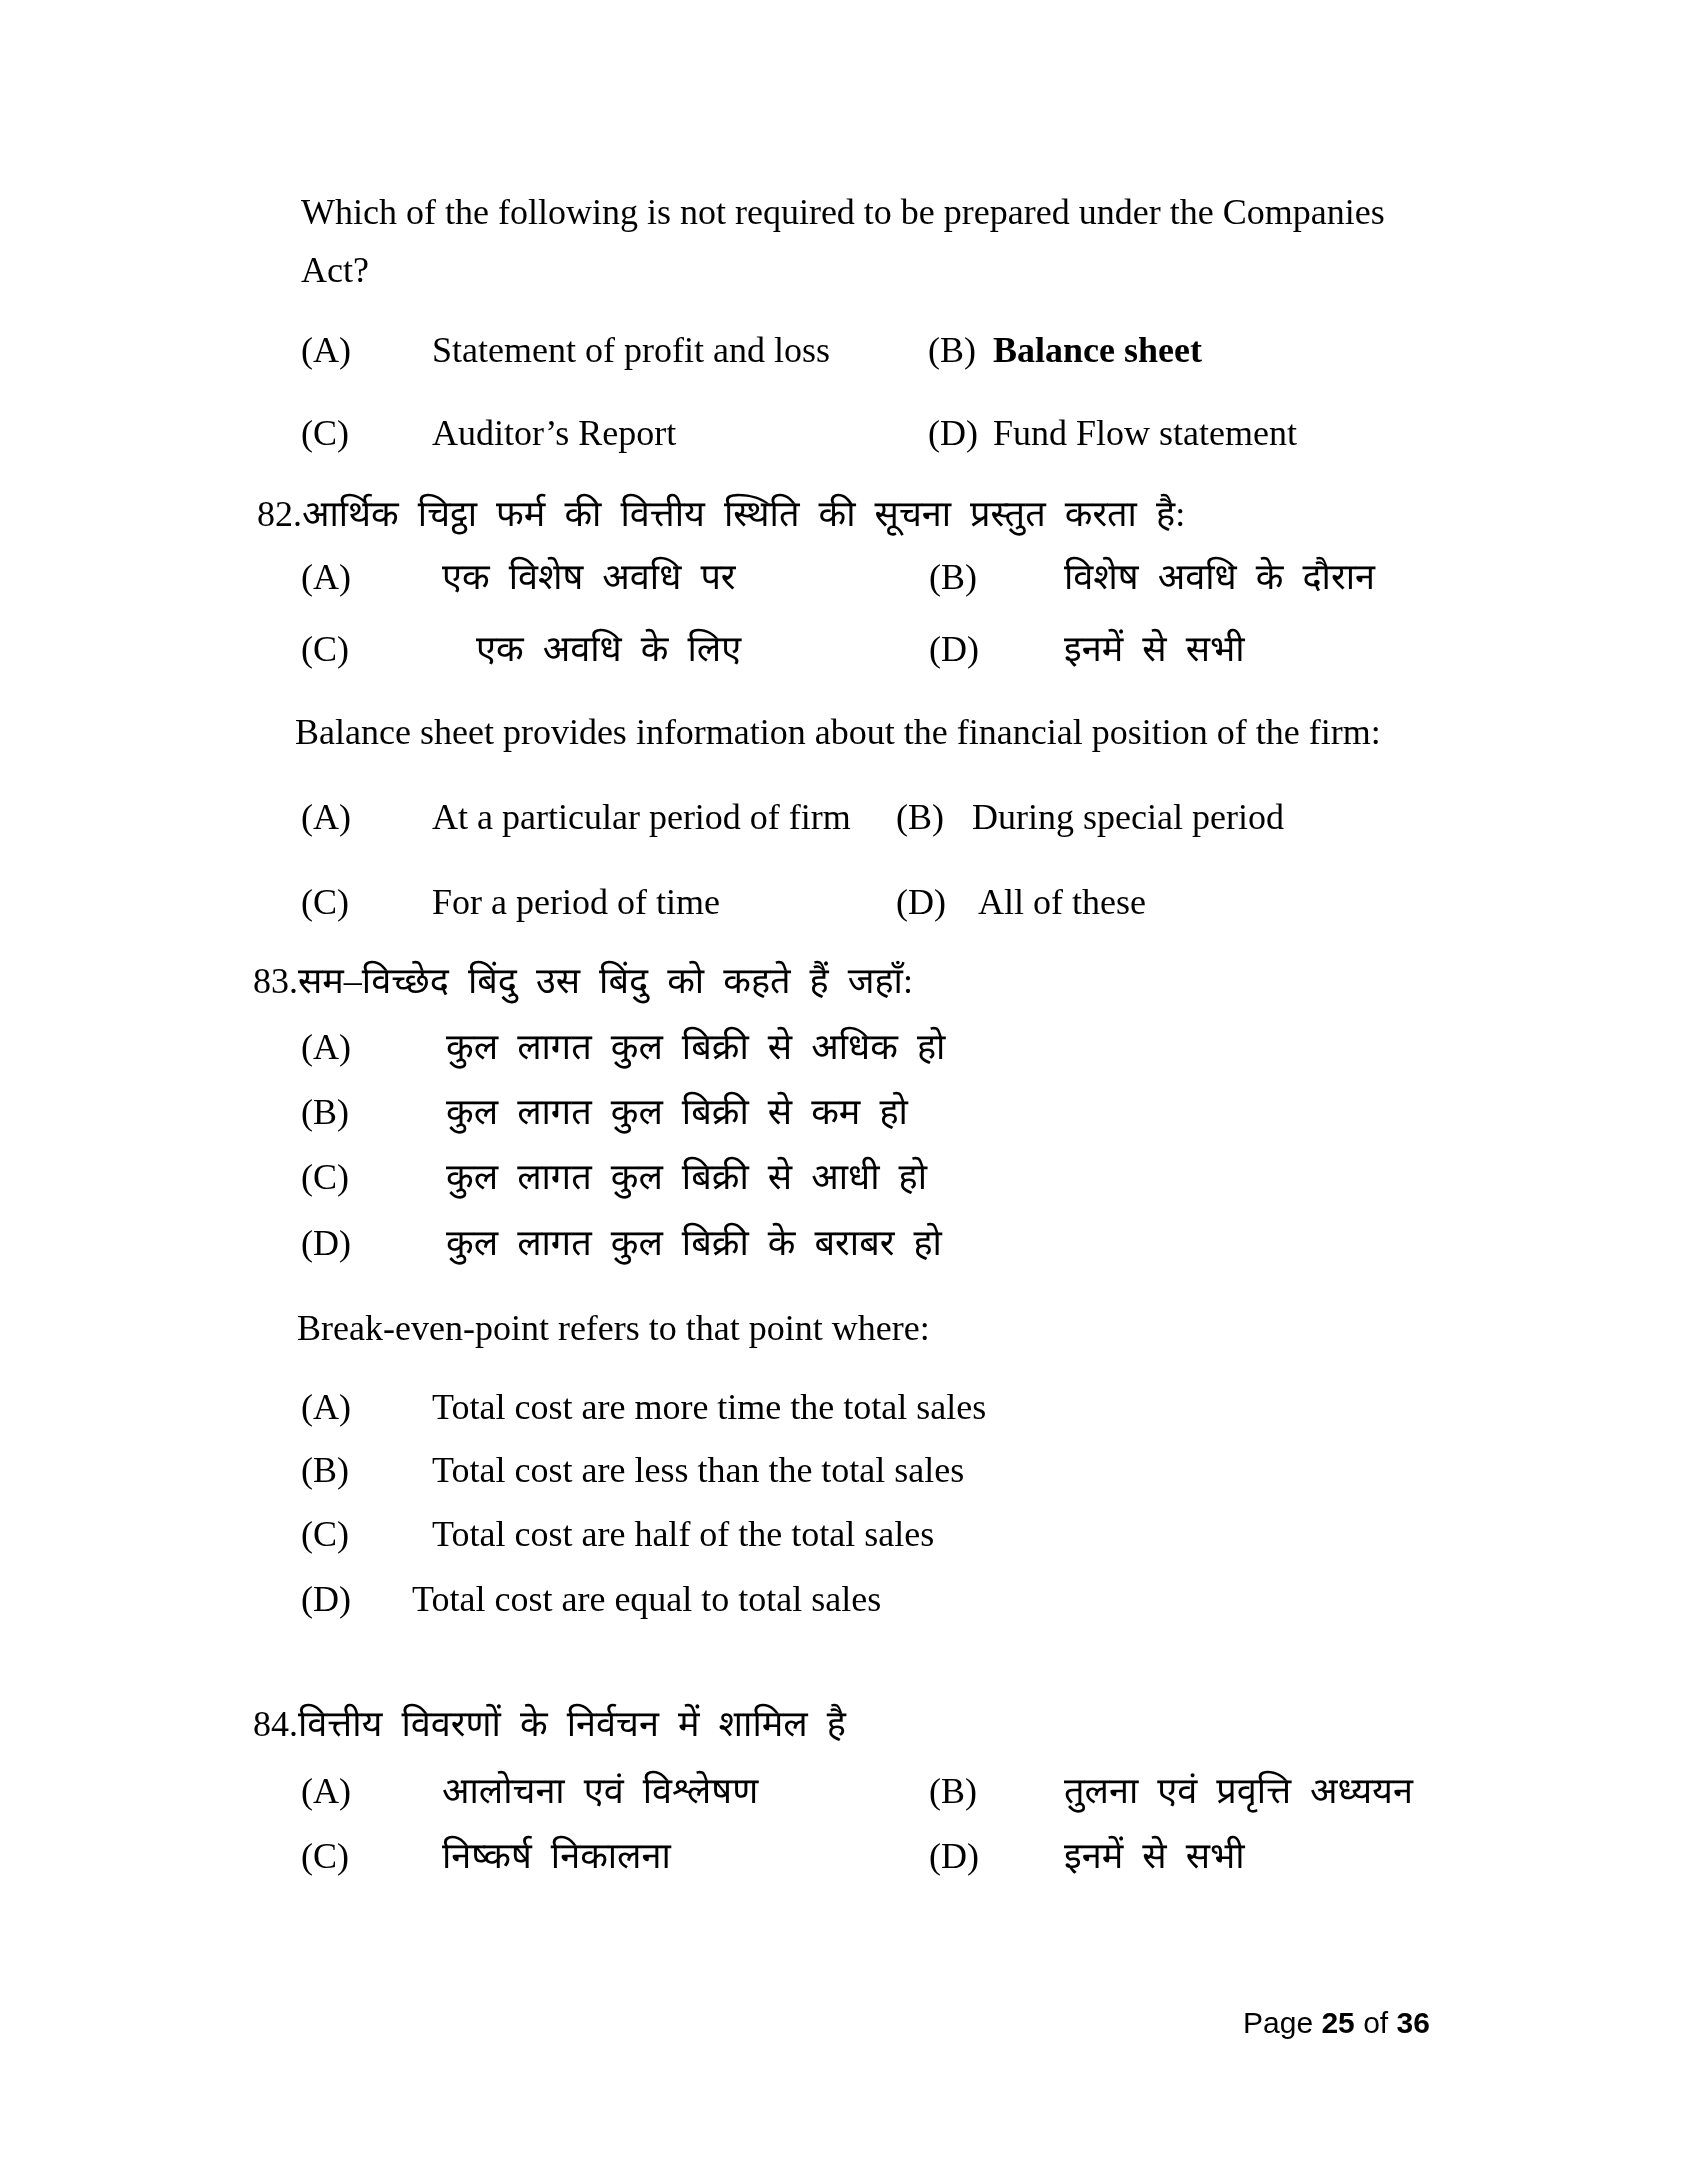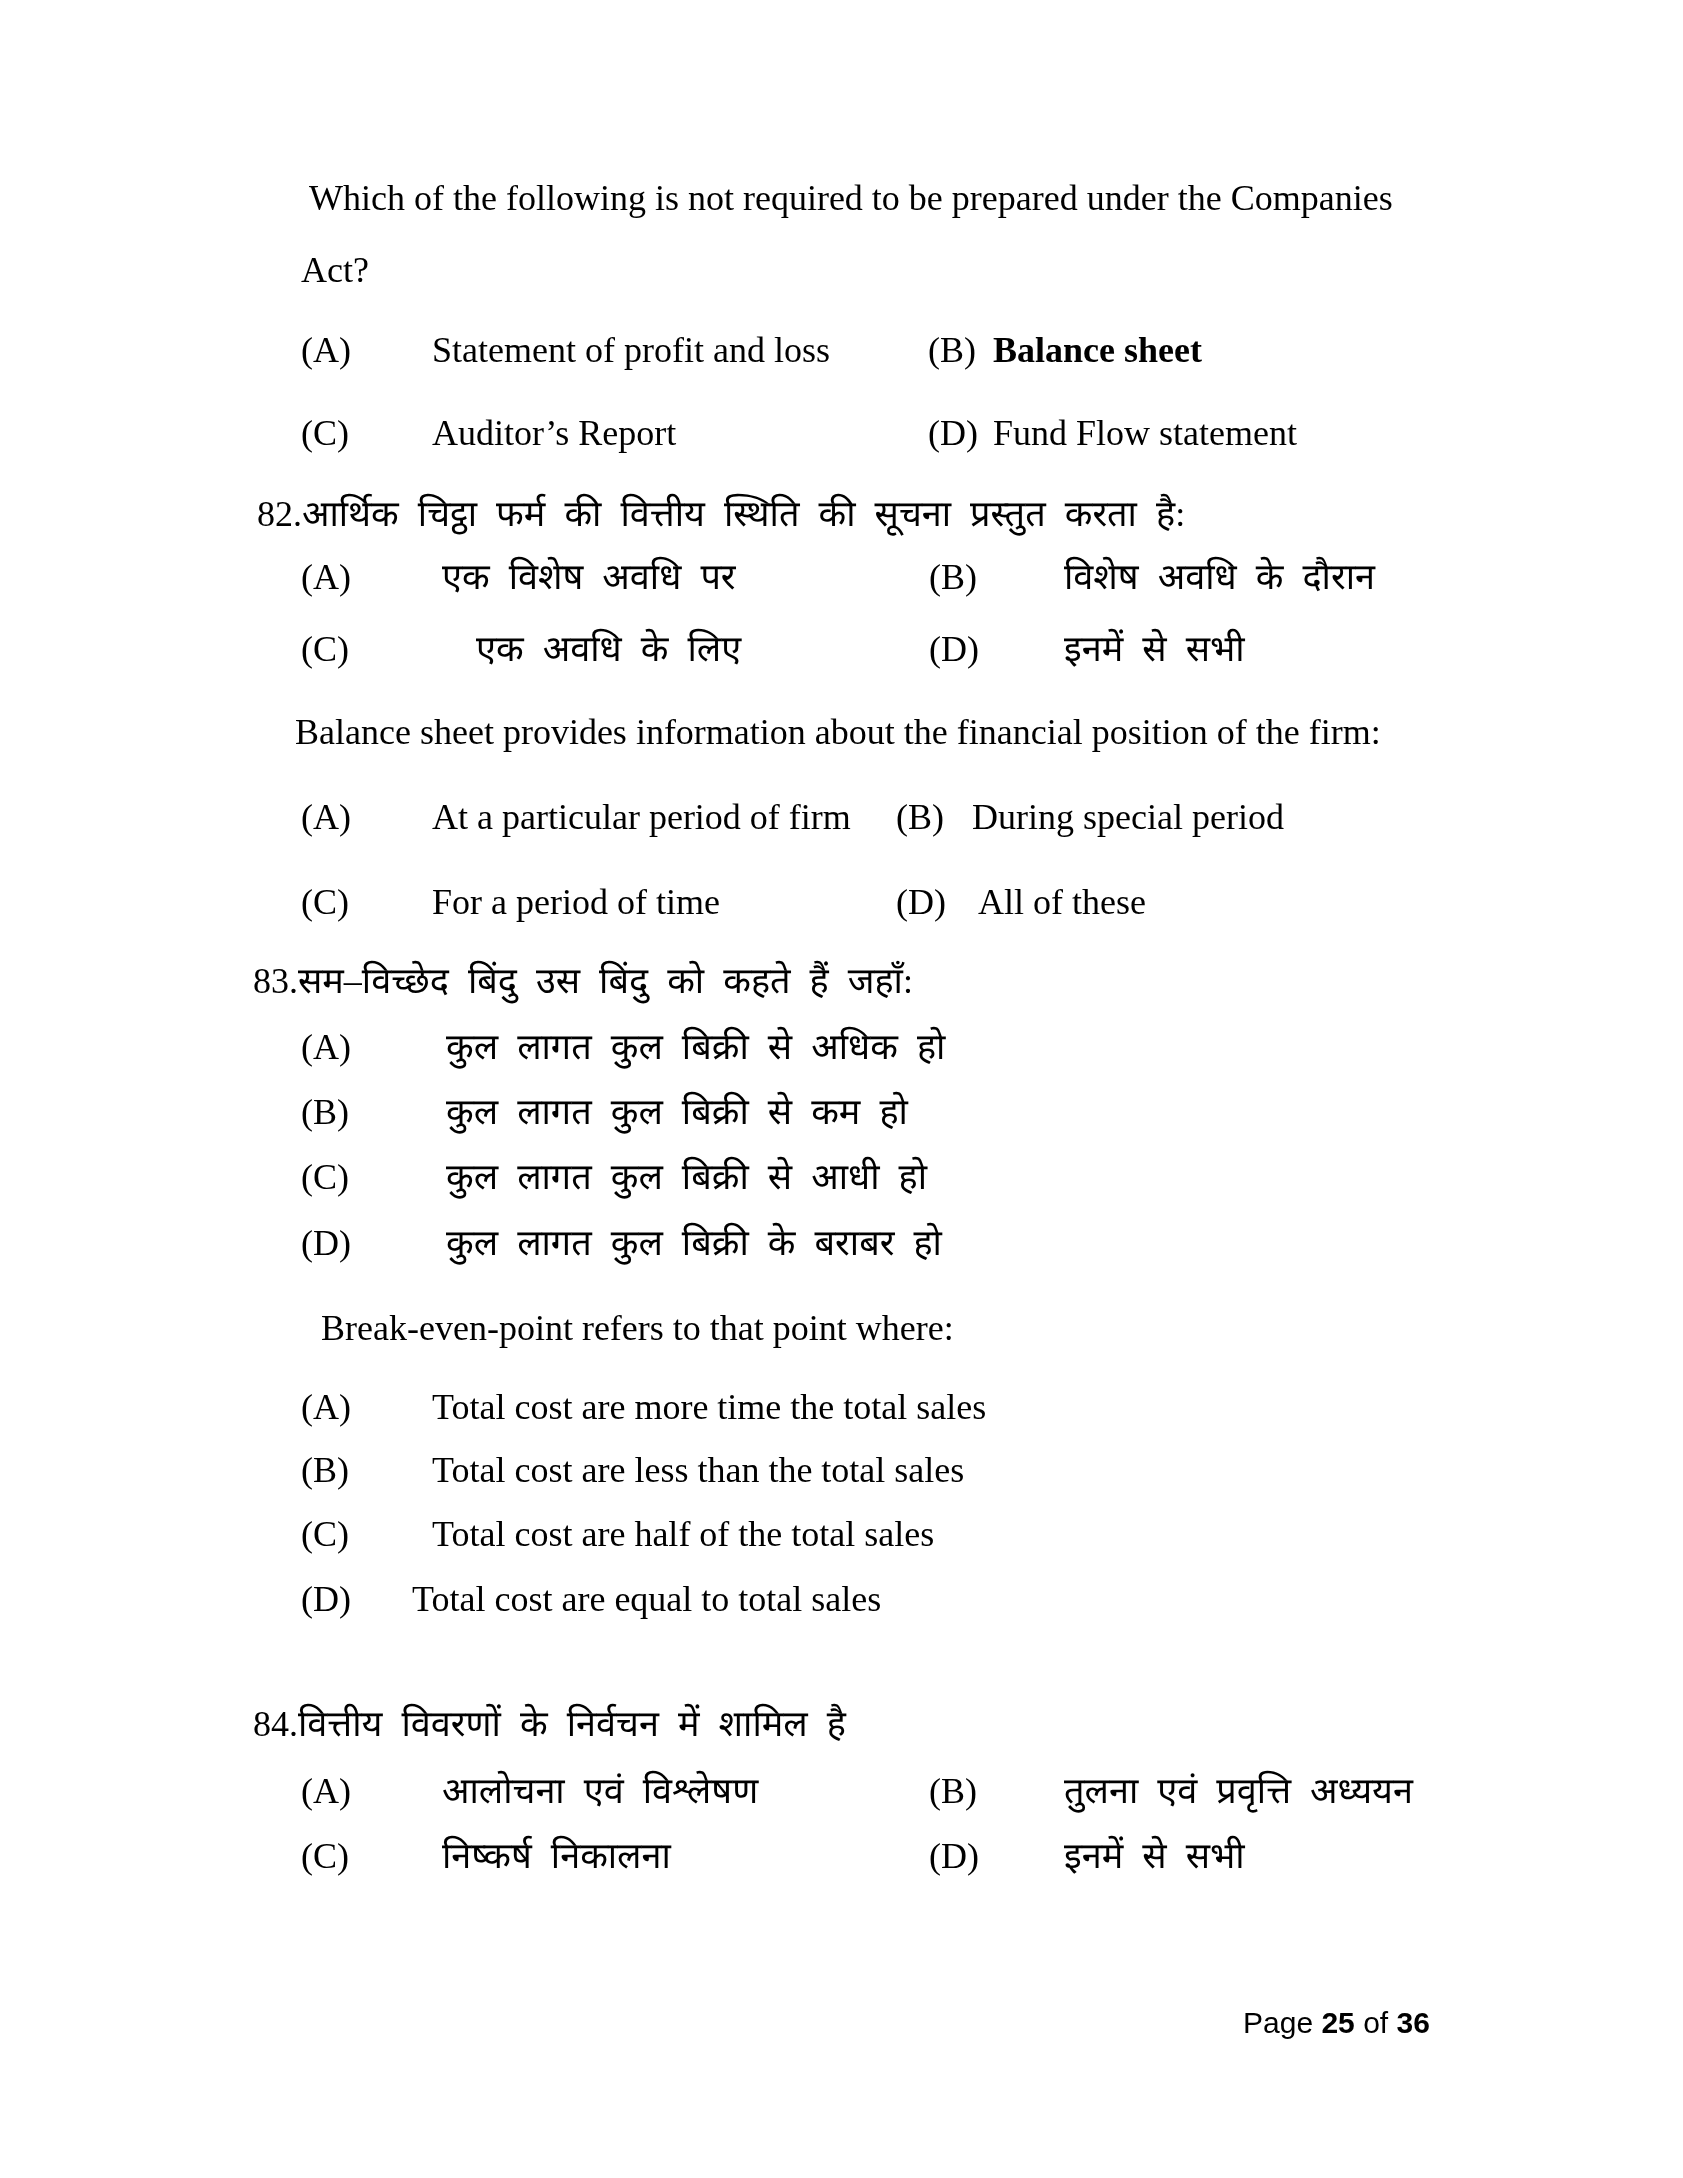--- a/index.html
+++ b/index.html
@@ -38,21 +38,21 @@
   }
   .footer .num {
     font-weight: bold;
   }
 </style>
 </head>
 <body>
 
 <div class="page">
 
-  <div class="abs en" style="left:301px; top:179px;margin-left:8px;">Which of the following is not required to be prepared under the Companies</div>
+  <div class="abs en" style="left:301px; top:193px;">Which of the following is not required to be prepared under the Companies</div>
   <div class="abs en" style="left:301px; top:251px;">Act?</div>
 
   <div class="abs en" style="left:301px; top:331px;">(A)</div>
   <div class="abs en" style="left:432px; top:331px;">Statement of profit and loss</div>
   <div class="abs en" style="left:928px; top:331px;">(B)</div>
   <div class="abs en" style="left:993px; top:331px;font-weight:bold;">Balance sheet</div>
 
   <div class="abs en" style="left:301px; top:414px;">(C)</div>
   <div class="abs en" style="left:432px; top:414px;">Auditor’s Report</div>
   <div class="abs en" style="left:928px; top:414px;">(D)</div>
@@ -86,21 +86,21 @@
 
   <div class="abs en" style="left:301px; top:1028px;">(A)</div>
   <div class="abs hi" style="left:446px; top:1028px;">कुल लागत कुल बिक्री से अधिक हो</div>
   <div class="abs en" style="left:301px; top:1093px;">(B)</div>
   <div class="abs hi" style="left:446px; top:1093px;">कुल लागत कुल बिक्री से कम हो</div>
   <div class="abs en" style="left:301px; top:1158px;">(C)</div>
   <div class="abs hi" style="left:446px; top:1158px;">कुल लागत कुल बिक्री से आधी हो</div>
   <div class="abs en" style="left:301px; top:1224px;">(D)</div>
   <div class="abs hi" style="left:446px; top:1224px;">कुल लागत कुल बिक्री के बराबर हो</div>
 
-  <div class="abs en" style="left:297px; top:1309px;margin-left:24px;">Break-even-point refers to that point where:</div>
+  <div class="abs en" style="left:297px; top:1309px;">Break-even-point refers to that point where:</div>
 
   <div class="abs en" style="left:301px; top:1388px;">(A)</div>
   <div class="abs en" style="left:432px; top:1388px;">Total cost are more time the total sales</div>
   <div class="abs en" style="left:301px; top:1451px;">(B)</div>
   <div class="abs en" style="left:432px; top:1451px;">Total cost are less than the total sales</div>
   <div class="abs en" style="left:301px; top:1515px;">(C)</div>
   <div class="abs en" style="left:432px; top:1515px;">Total cost are half of the total sales</div>
   <div class="abs en" style="left:301px; top:1580px;">(D)</div>
   <div class="abs en" style="left:412px; top:1580px;">Total cost are equal to total sales</div>
 

